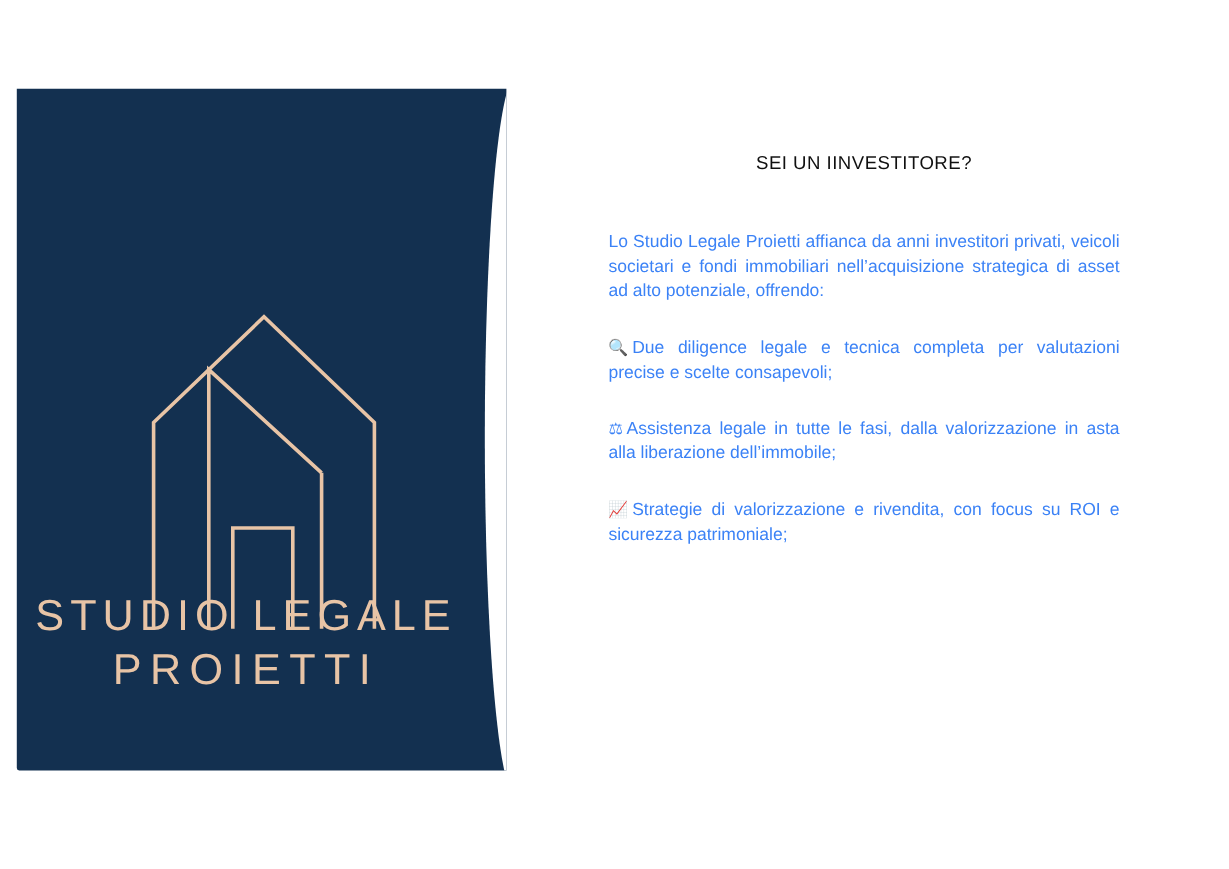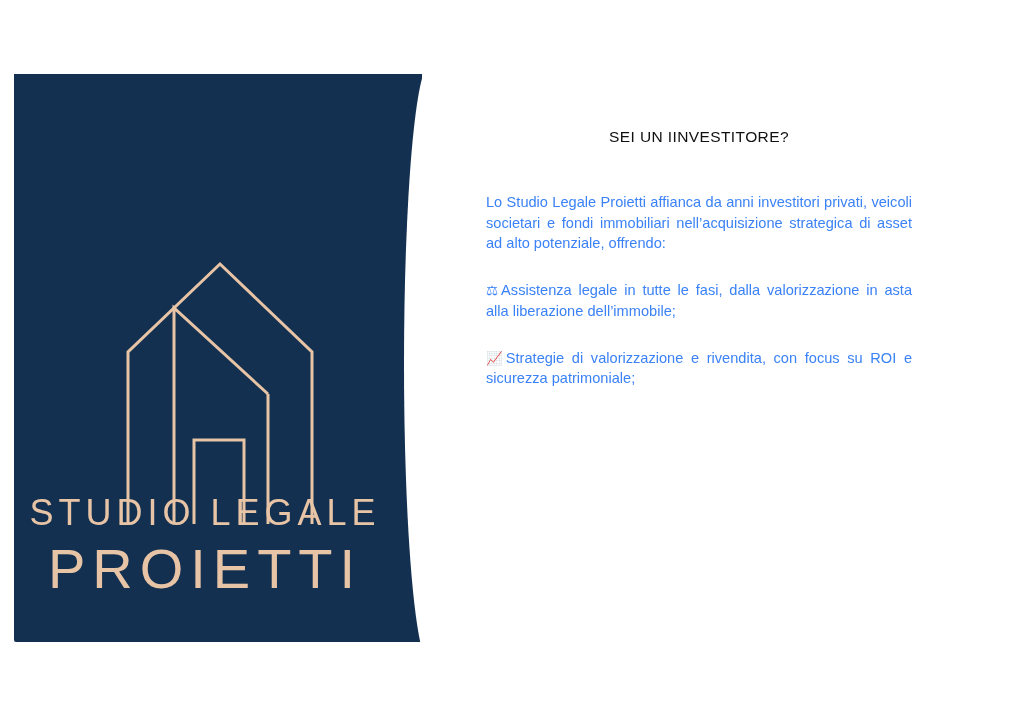--- a/index.html
+++ b/index.html
@@ -65,30 +65,30 @@
     color: #e8c4a6;
     letter-spacing: 4px;
     font-weight: 400;
   }
   .logo-line1 {
     font-size: 36px;
     letter-spacing: 5px;
     line-height: 1.15;
   }
   .logo-line2 {
-    font-size: 56px;
+    font-size: 36px;
     letter-spacing: 7px;
     line-height: 1.15;
     margin-top: 4px;
   }
 
   
   .content {
     position: absolute;
-    left: 486px;
+    left: 507px;
     top: 128px;
     width: 426px;
     color: #1b1b1b;
   }
   .headline {
     text-align: center;
     font-size: 15.5px;
     letter-spacing: 0.4px;
     margin: 0 0 46px 0;
     font-weight: 400;
@@ -137,20 +137,23 @@
       </div>
     </div>
   </div>
 
   <div class="content">
 
     <h1 class="headline">SEI UN IINVESTITORE?</h1>
 
     <p class="para">Lo Studio Legale Proietti affianca da anni investitori privati, veicoli societari e fondi immobiliari nell’acquisizione strategica di asset ad alto potenziale, offrendo:</p>
 
+    <p class="para bullet">
+      <span class="bicon">🔍</span><span>Due diligence legale e tecnica completa per valutazioni precise e scelte consapevoli;</span>
+    </p>
 
     <p class="para bullet">
       <span class="bicon">⚖</span><span>Assistenza legale in tutte le fasi, dalla valorizzazione in asta alla liberazione dell’immobile;</span>
     </p>
 
     <p class="para bullet">
       <span class="bicon">📈</span><span>Strategie di valorizzazione e rivendita, con focus su ROI e sicurezza patrimoniale;</span>
     </p>
 
 

